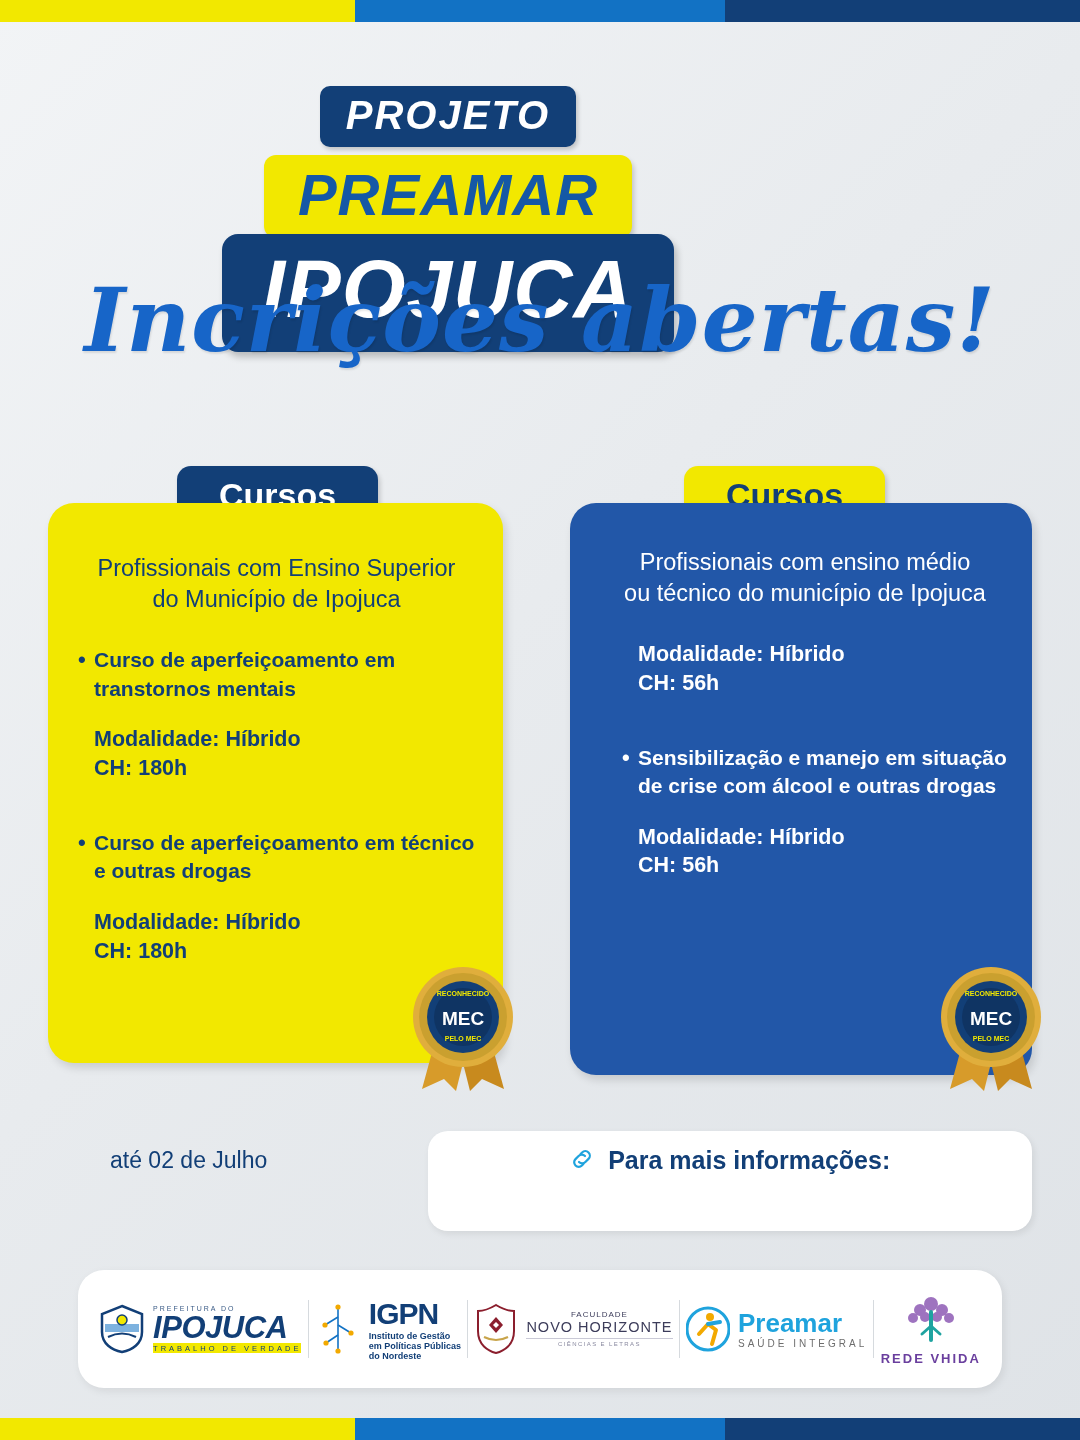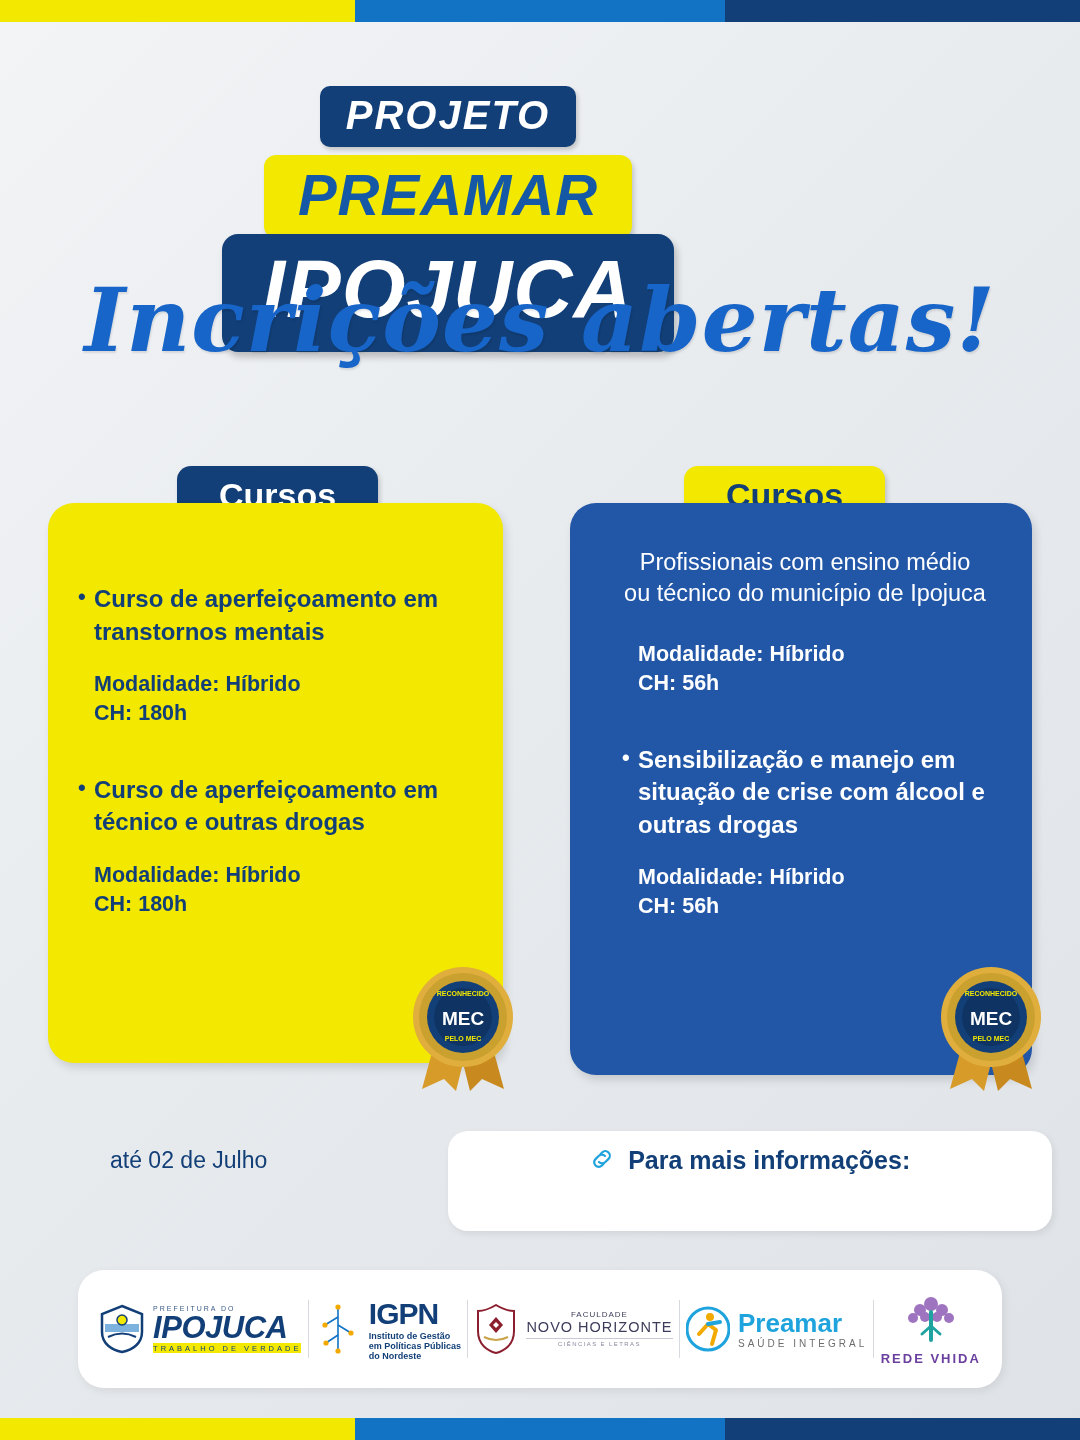--- a/index.html
+++ b/index.html
@@ -125,21 +125,21 @@
   .card.right .card-head { color: #ffffff; }
 
   .bullets { margin-top: 30px; }
   .card.right .bullets { margin-top: 30px; padding-left: 22px; }
 
   .bullet-item { margin-bottom: 6px; }
   .bullet-item + .bullet-item { margin-top: 46px; }
 
   .bullet-title {
     font-weight: bold;
-    font-size: 24px;
+    font-size: 21px;
     line-height: 1.36;
     color: #123f77;
     position: relative;
     padding-left: 16px;
   }
   .card.right .bullet-title { color: #ffffff; }
   .bullet-title::before {
     content: "•";
     position: absolute; left: 0; top: -1px;
     font-size: 22px;
@@ -163,21 +163,21 @@
   .period {
     position: absolute; left: 110px; top: 1143px;
     color: #123f77;
     font-size: 23px;
     line-height: 1.5;
   }
   .period .strong { font-weight: bold; font-size: 23.5px; }
 
   .info-box {
     position: absolute;
-    left: 448px; top: 1131px;
+    left: 428px; top: 1131px;
     width: 604px; height: 100px;
     background: #ffffff;
     border-radius: 20px;
     box-shadow: 2px 3px 7px rgba(0,0,0,0.08);
     text-align: center;
     padding-top: 15px;
   }
   .info-title {
     color: #123f77;
     font-weight: bold;
@@ -246,20 +246,24 @@
   <div class="title-wrap">
     <div class="tag-projeto">PROJETO</div><br>
     <div class="tag-preamar">PREAMAR</div><br>
     <div class="tag-ipojuca">IPOJUCA</div>
   </div>
   <div class="script-line">Incrições abertas!</div>
 
   <div class="chip left">Cursos</div>
   <div class="card left">
     <div class="card-inner">
+      <div class="card-head">
+        <span style="white-space:pre-line">Profissionais com Ensino Superior
+do Município de Ipojuca</span>
+      </div>
       <div class="bullets">
         <div class="bullet-item">
           <div class="bullet-title">Curso de aperfeiçoamento em transtornos mentais</div>
           <div class="bullet-meta">
             <span>Modalidade: Híbrido</span><br>
             <span>CH: 180h</span>
           </div>
         </div>
         <div class="bullet-item">
           <div class="bullet-title">Curso de aperfeiçoamento em técnico e outras drogas</div>

